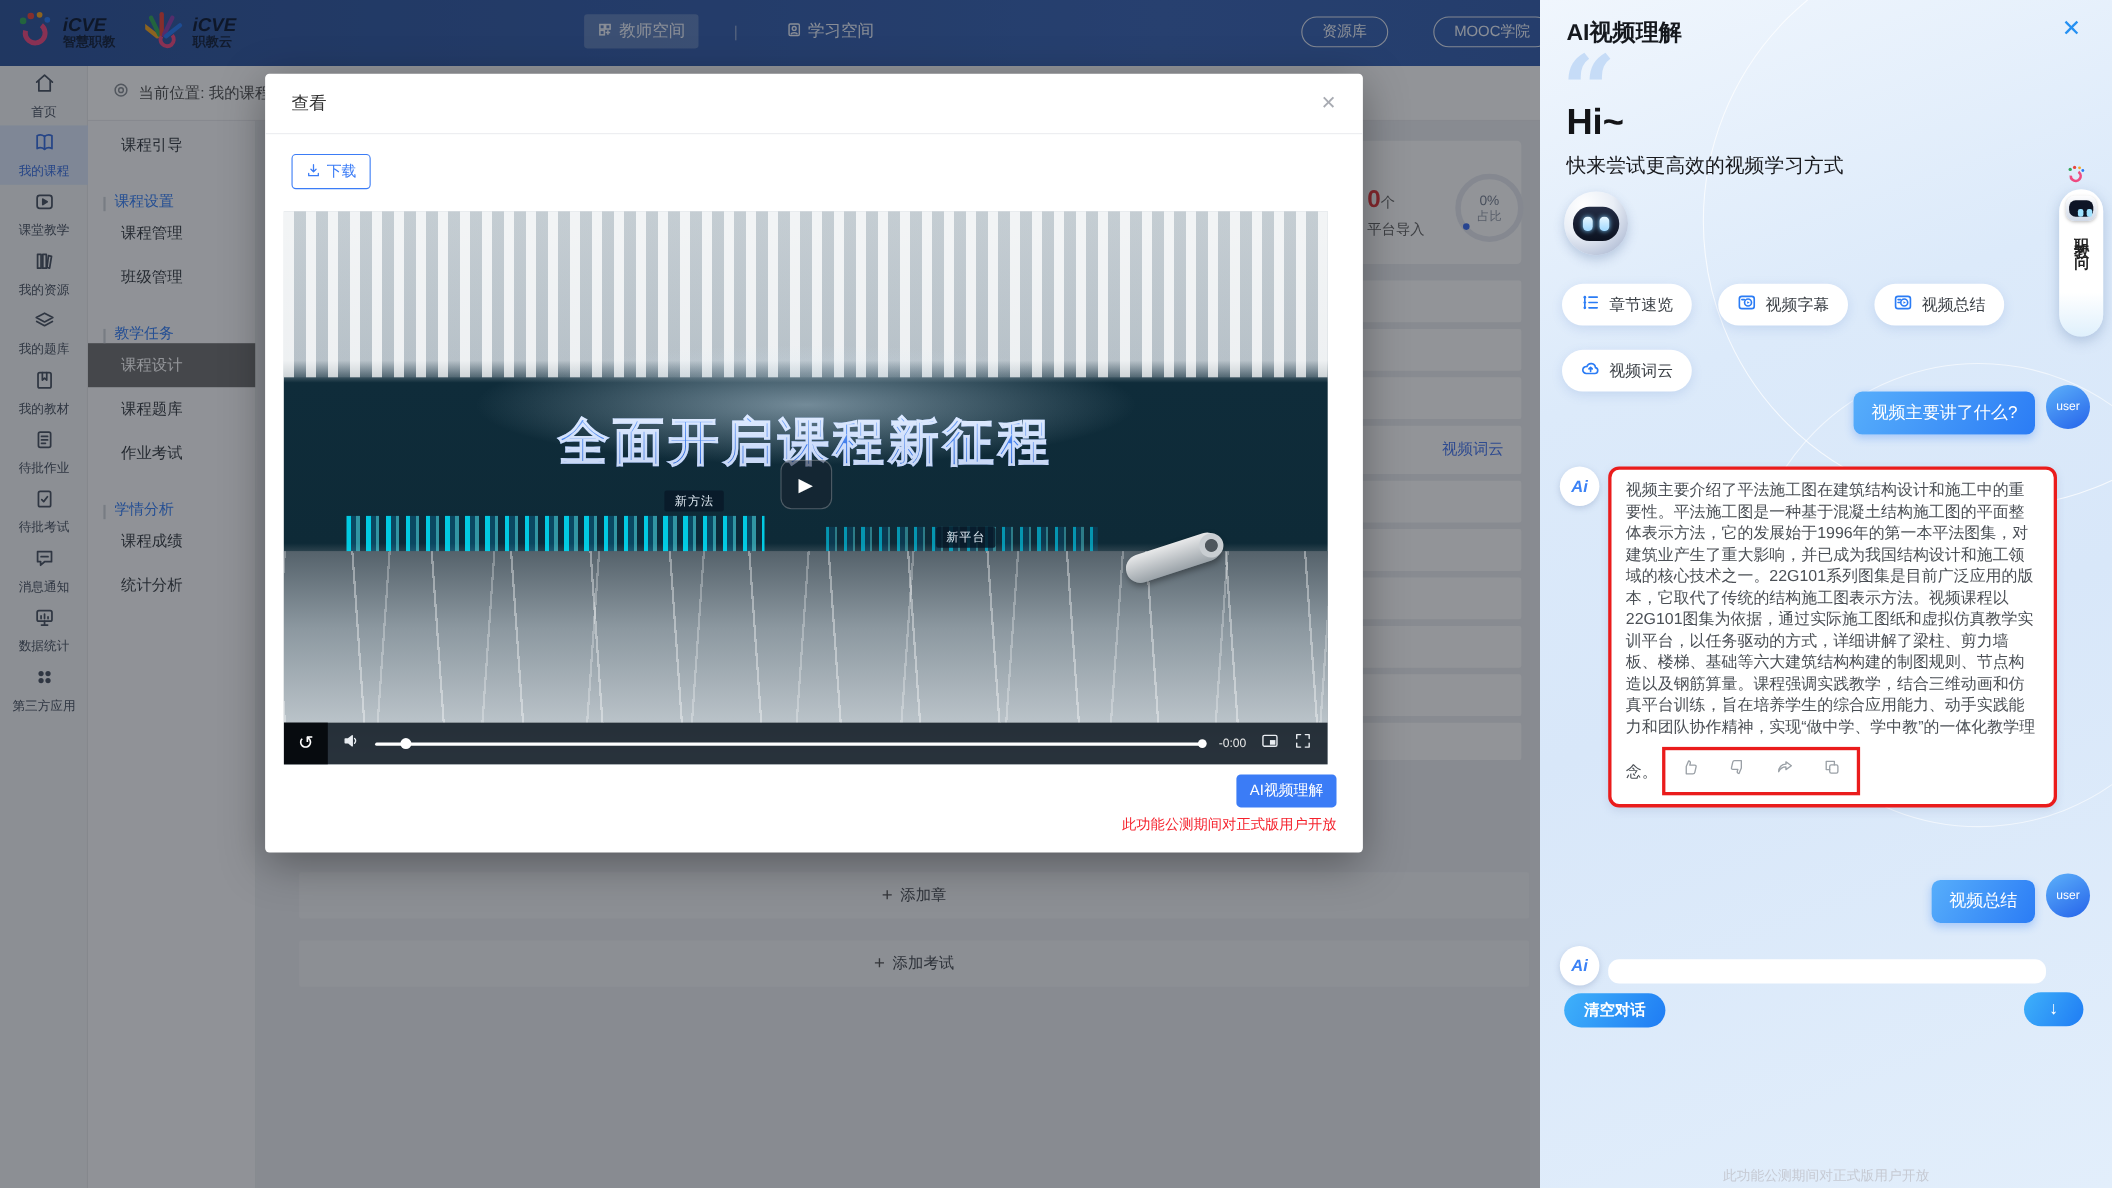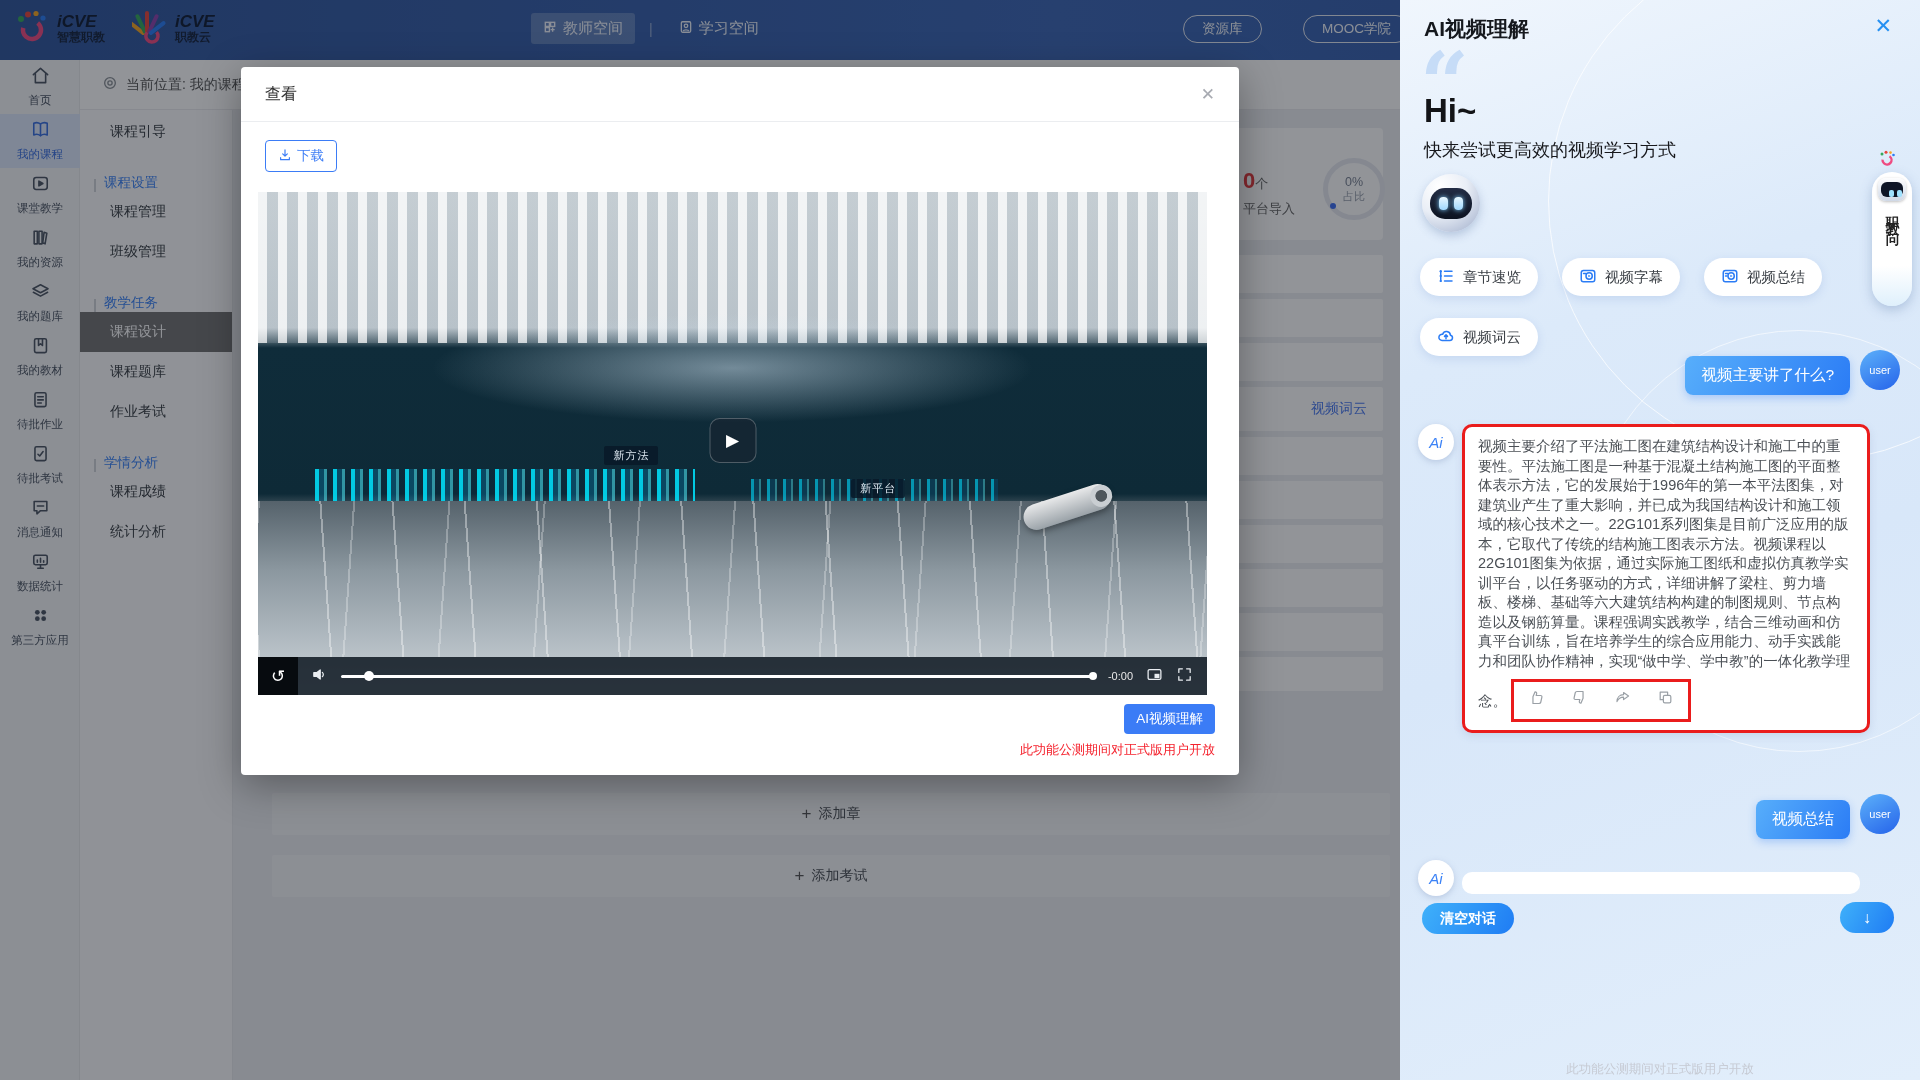--- a/index.html
+++ b/index.html
@@ -4,21 +4,21 @@
 <style>
   *{margin:0;padding:0;box-sizing:border-box}
   body{font-family:"Liberation Sans","DejaVu Sans",sans-serif;background:#888}
   #app{position:relative;width:1920px;height:1080px;background:#edeff2;overflow:hidden;font-family:"Liberation Sans","DejaVu Sans",sans-serif}
 
   
   .topnav{position:absolute;left:0;top:0;width:1920px;height:60px;background:linear-gradient(90deg,#30569c,#3c66b5 55%,#355ca8);z-index:1}
   .brand{position:absolute;top:9px;display:flex;align-items:center;gap:7px}
   .brand .t1{font-weight:bold;font-style:italic;font-size:17px;color:#101c33;line-height:1}
   .brand .t2{font-size:12px;color:#15233d;font-weight:bold;line-height:1.2}
-  .nav-center{position:absolute;left:531px;top:13px;display:flex;align-items:center;gap:14px}
+  .nav-center{position:absolute;left:531px;top:13px;display:flex;align-items:center;gap:32px}
   .nav-tab{display:flex;align-items:center;gap:6px;color:#eef3fb;font-size:15px;padding:6px 12px;border-radius:3px}
   .nav-tab.active{background:rgba(255,255,255,.22)}
   .nav-sep{color:rgba(255,255,255,.45);font-size:14px}
   .nav-pill{position:absolute;top:15px;height:28px;padding:0 18px;border:1px solid rgba(255,255,255,.85);border-radius:14px;color:#f2f6fc;font-size:13.5px;display:flex;align-items:center}
 
   
   .lsb{position:absolute;left:0;top:60px;width:80px;height:1020px;background:#f5f6f8;border-right:1px solid #e7e9ec;z-index:1}
   .lsb-item{width:80px;height:54px;display:flex;flex-direction:column;align-items:center;justify-content:center;gap:4px;color:#4b5563}
   .lsb-item .lbl{font-size:11.5px}
   .lsb-item svg{width:19px;height:19px;stroke:#4b5563;fill:none;stroke-width:2;stroke-linecap:round;stroke-linejoin:round}
@@ -105,21 +105,21 @@
   .robot .face{position:absolute;left:8px;top:14px;width:42px;height:31px;border-radius:15px;background:linear-gradient(180deg,#232c44,#0c1220)}
   .robot .eye{position:absolute;top:9px;width:9px;height:13px;border-radius:4px;background:linear-gradient(#e8f7ff,#9fd8ff);box-shadow:0 0 5px #7fd0ff}
   .robot .e1{left:9px}.robot .e2{left:24px}
 
   .features{position:absolute;left:20px;top:258px;width:452px;display:flex;flex-wrap:wrap;gap:22px 24px;z-index:2}
   .pill{height:38px;background:#fff;border-radius:19px;padding:0 17px;display:flex;align-items:center;gap:8px;font-size:14.5px;color:#3a3f45;box-shadow:0 3px 10px rgba(90,130,200,.18)}
   .pill svg{width:18px;height:18px;stroke:#2b7cf5;fill:none;stroke-width:2;stroke-linecap:round;stroke-linejoin:round}
 
   .u-bubble{position:absolute;right:70px;background:linear-gradient(120deg,#57aefb,#2b7cf5);color:#fff;font-size:15.5px;padding:9px 16px;border-radius:8px;box-shadow:0 3px 8px rgba(43,124,245,.3);z-index:2}
   .u-avatar{position:absolute;right:20px;width:40px;height:40px;border-radius:50%;background:linear-gradient(150deg,#5db1fa,#2563ea);color:#fff;font-size:11px;display:flex;align-items:center;justify-content:center;z-index:2}
-  .ai-avatar{position:absolute;left:18px;width:36px;height:36px;border-radius:50%;background:#fff;box-shadow:0 2px 6px rgba(120,140,180,.35);display:flex;align-items:center;justify-content:center;font-size:15px;font-weight:normal;font-style:italic;color:#3b82f6;z-index:2}
+  .ai-avatar{position:absolute;left:18px;width:36px;height:36px;border-radius:50%;background:#fff;box-shadow:0 2px 6px rgba(120,140,180,.35);display:flex;align-items:center;justify-content:center;font-size:15px;font-weight:bold;font-style:italic;color:#3b82f6;z-index:2}
   .ai-bubble{position:absolute;left:62px;top:424px;width:408px;background:#fff;border:3px solid #ea1c1c;border-radius:10px;padding:10px 13px 8px 13px;font-size:14.5px;line-height:19.5px;color:#4a4f55;box-shadow:0 3px 8px rgba(120,140,180,.2);z-index:2}
   .fb-row{margin-top:8px;display:inline-flex;gap:26px;border:3px solid #ea1c1c;padding:7px 14px;align-items:center}
   .fb-row svg{width:17px;height:17px;stroke:#9aa0a6;fill:none;stroke-width:1.7;stroke-linecap:round;stroke-linejoin:round}
   .ai-partial-bubble{position:absolute;left:62px;top:872px;width:398px;height:22px;background:#fff;border-radius:10px;z-index:2}
 
   .clear-btn{position:absolute;left:22px;top:903px;height:31px;padding:0 18px;border-radius:16px;background:linear-gradient(120deg,#3fb1fa,#1f7cf4);color:#fff;font-size:14px;font-weight:bold;display:flex;align-items:center;z-index:3}
   .down-btn{position:absolute;right:26px;top:902px;width:54px;height:31px;border-radius:16px;background:linear-gradient(120deg,#3fb1fa,#1f7cf4);color:#fff;font-size:16px;display:flex;align-items:center;justify-content:center;z-index:3}
   .input-card{position:absolute;left:4px;right:2px;top:941px;height:116px;background:#fff;border:1px solid #e4e9f1;border-radius:12px;z-index:3}
   .input-ph{position:absolute;left:22px;top:17px;font-size:15.5px;color:#b9c0cb}
   .send-btn{position:absolute;right:16px;bottom:12px;width:44px;height:44px;border-radius:50%;background:#cbe5fb;display:flex;align-items:center;justify-content:center}
@@ -358,20 +358,21 @@
       <span><svg viewBox="0 0 24 24">
             <path d="M12 3 V13.5 M8 10 L12 14 L16 10"></path>
             <path d="M4.5 16.5 V20 H19.5 V16.5"></path>
           </svg></span>
       <span>下载</span>
     </div>
 
     <div class="video">
       <div class="v-stripes"></div>
       <div class="v-glow"></div>
+      <div class="v-title">全面开启课程新征程</div>
       <div class="v-city"></div>
       <div class="v-city2"></div>
       <div class="v-floor"></div>
       <div class="v-roll"></div>
       <div class="v-badge" style="left:36.5%;top:50.5%">新方法</div>
       <div class="v-badge" style="left:62.5%;top:57%">新平台</div>
       <div class="v-play">
           <span>▶</span>
         </div>
       <div class="v-ctrl">

